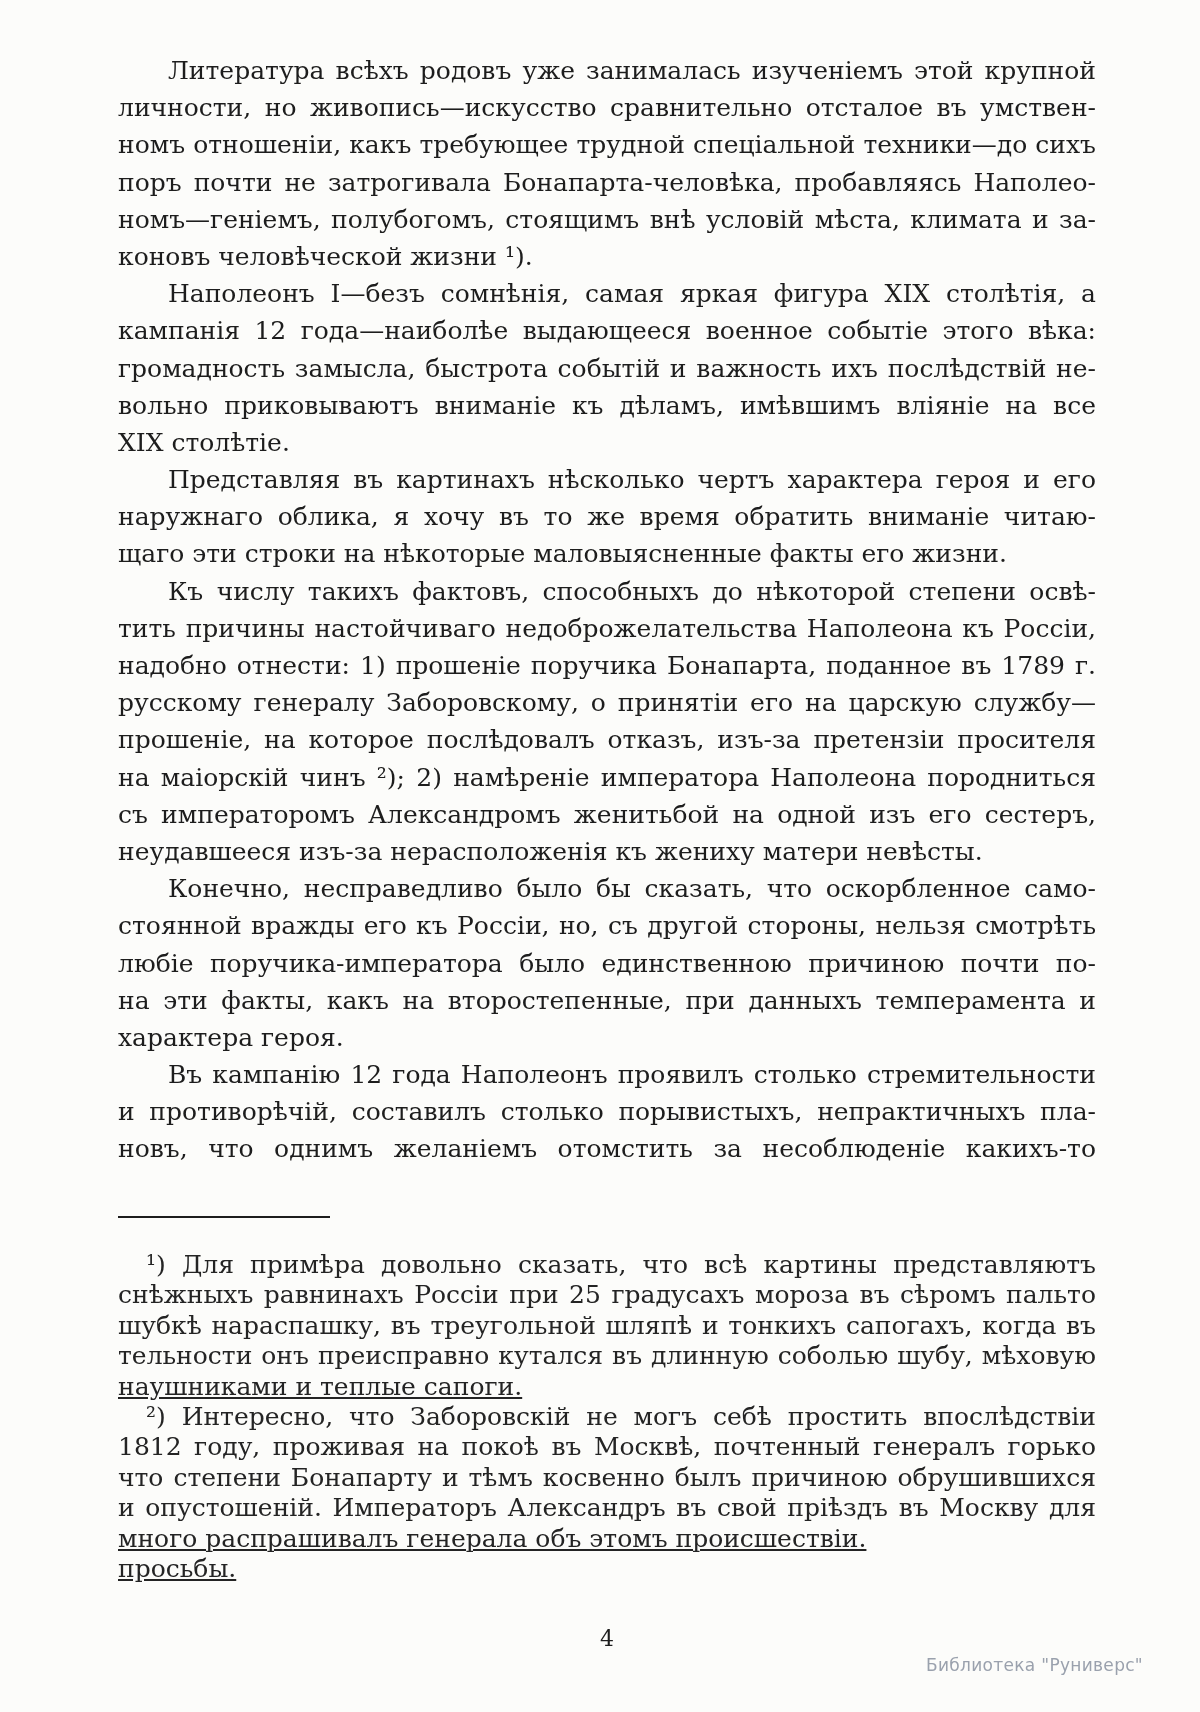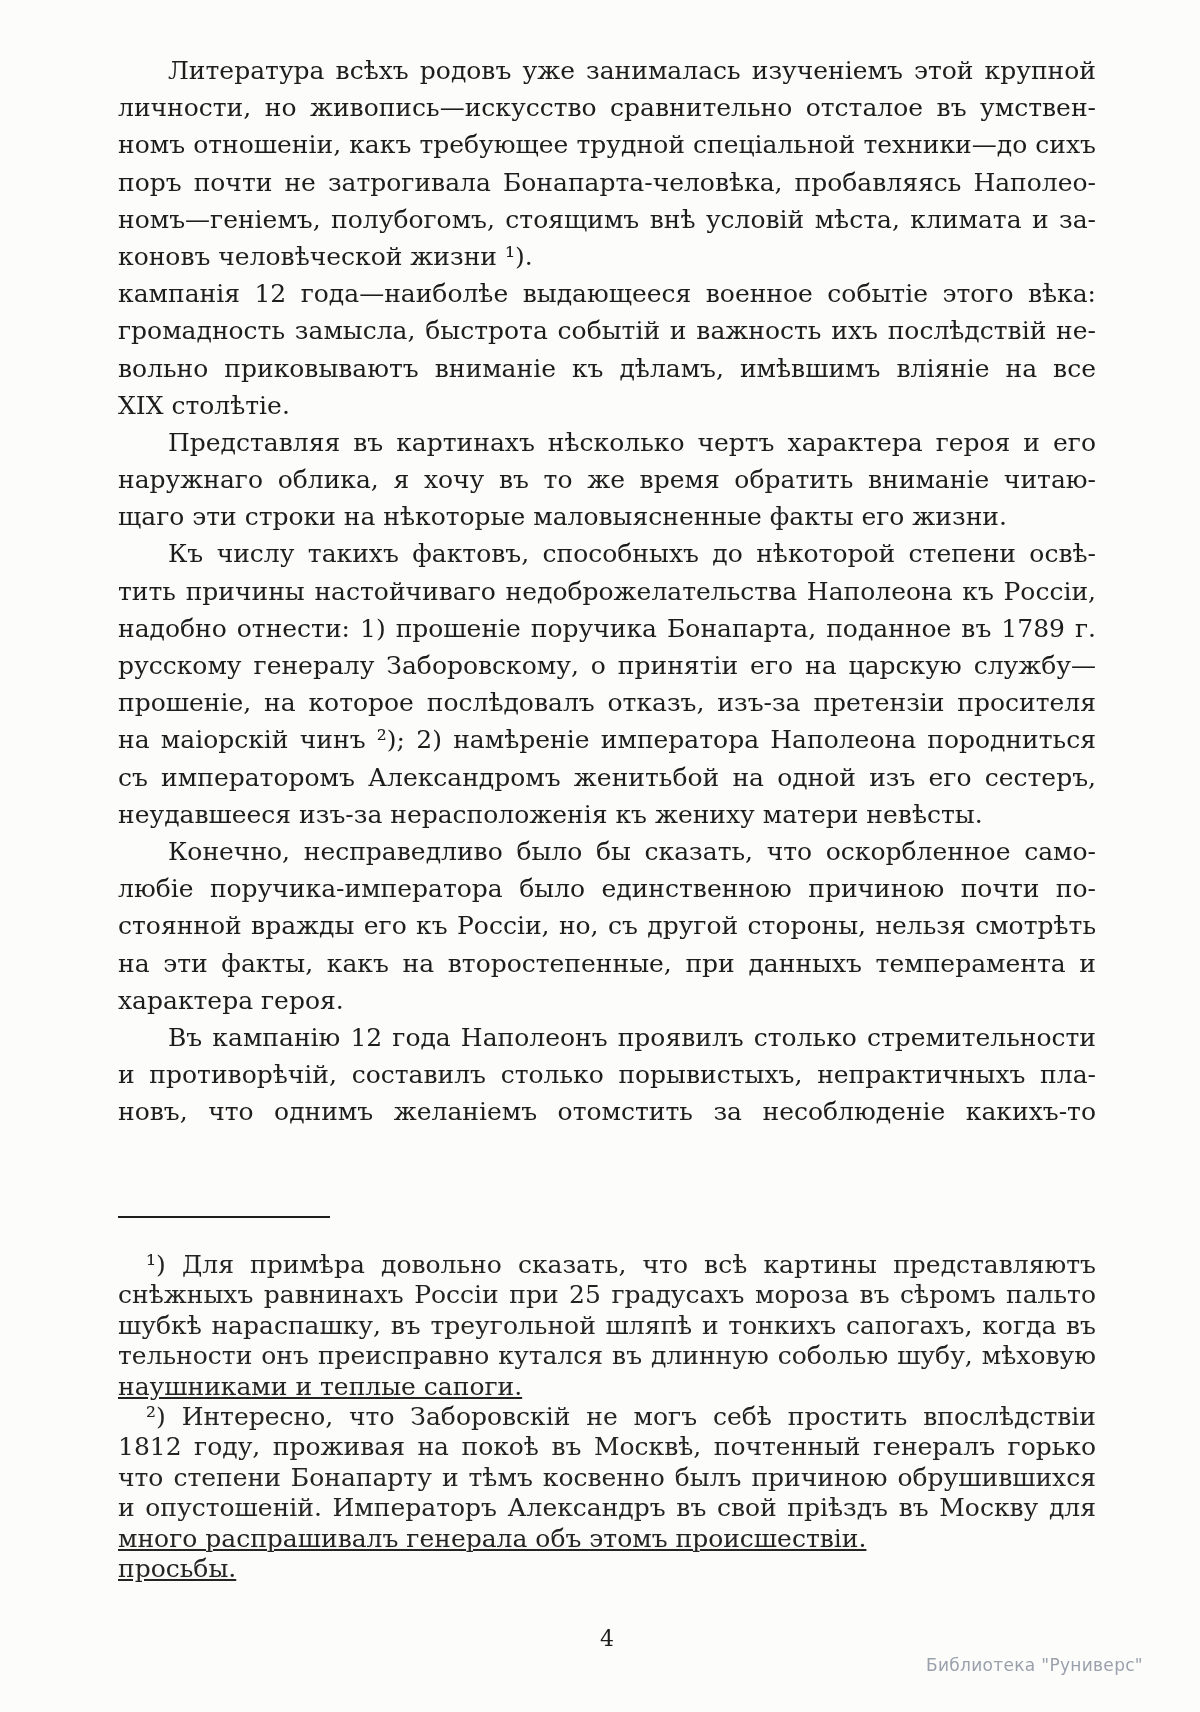--- a/index.html
+++ b/index.html
@@ -58,20 +58,21 @@
   <div class="main-text">
       <div class="para">
         <div class="line first">Литература всѣхъ родовъ уже занималась изученіемъ этой крупной</div>
         <div class="line">личности, но живопись—искусство сравнительно отсталое въ умствен-</div>
         <div class="line">номъ отношеніи, какъ требующее трудной спеціальной техники—до сихъ</div>
         <div class="line">поръ почти не затрогивала Бонапарта-человѣка, пробавляясь Наполео-</div>
         <div class="line">номъ—геніемъ, полубогомъ, стоящимъ внѣ условій мѣста, климата и за-</div>
         <div class="line lastline">коновъ человѣческой жизни ¹).</div>
       </div>
       <div class="para">
+        <div class="line first">Наполеонъ I—безъ сомнѣнія, самая яркая фигура XIX столѣтія, а</div>
         <div class="line">кампанія 12 года—наиболѣе выдающееся военное событіе этого вѣка:</div>
         <div class="line">громадность замысла, быстрота событій и важность ихъ послѣдствій не-</div>
         <div class="line">вольно приковываютъ вниманіе къ дѣламъ, имѣвшимъ вліяніе на все</div>
         <div class="line lastline">XIX столѣтіе.</div>
       </div>
       <div class="para">
         <div class="line first">Представляя въ картинахъ нѣсколько чертъ характера героя и его</div>
         <div class="line">наружнаго облика, я хочу въ то же время обратить вниманіе читаю-</div>
         <div class="line lastline">щаго эти строки на нѣкоторые маловыясненные факты его жизни.</div>
       </div>
@@ -80,22 +81,22 @@
         <div class="line">тить причины настойчиваго недоброжелательства Наполеона къ Россіи,</div>
         <div class="line">надобно отнести: 1) прошеніе поручика Бонапарта, поданное въ 1789 г.</div>
         <div class="line">русскому генералу Заборовскому, о принятіи его на царскую службу—</div>
         <div class="line">прошеніе, на которое послѣдовалъ отказъ, изъ-за претензіи просителя</div>
         <div class="line">на маіорскій чинъ ²); 2) намѣреніе императора Наполеона породниться</div>
         <div class="line">съ императоромъ Александромъ женитьбой на одной изъ его сестеръ,</div>
         <div class="line lastline">неудавшееся изъ-за нерасположенія къ жениху матери невѣсты.</div>
       </div>
       <div class="para">
         <div class="line first">Конечно, несправедливо было бы сказать, что оскорбленное само-</div>
+        <div class="line">стоянной вражды его къ Россіи, но, съ другой стороны, нельзя смотрѣть</div>
         <div class="line">любіе поручика-императора было единственною причиною почти по-</div>
-        <div class="line">стоянной вражды его къ Россіи, но, съ другой стороны, нельзя смотрѣть</div>
         <div class="line">на эти факты, какъ на второстепенные, при данныхъ темперамента и</div>
         <div class="line lastline">характера героя.</div>
       </div>
       <div class="para">
         <div class="line first">Въ кампанію 12 года Наполеонъ проявилъ столько стремительности</div>
         <div class="line">и противорѣчій, составилъ столько порывистыхъ, непрактичныхъ пла-</div>
         <div class="line lastline">новъ, что однимъ желаніемъ отомстить за несоблюденіе какихъ-то условій</div>
       </div>
     </div>
 

